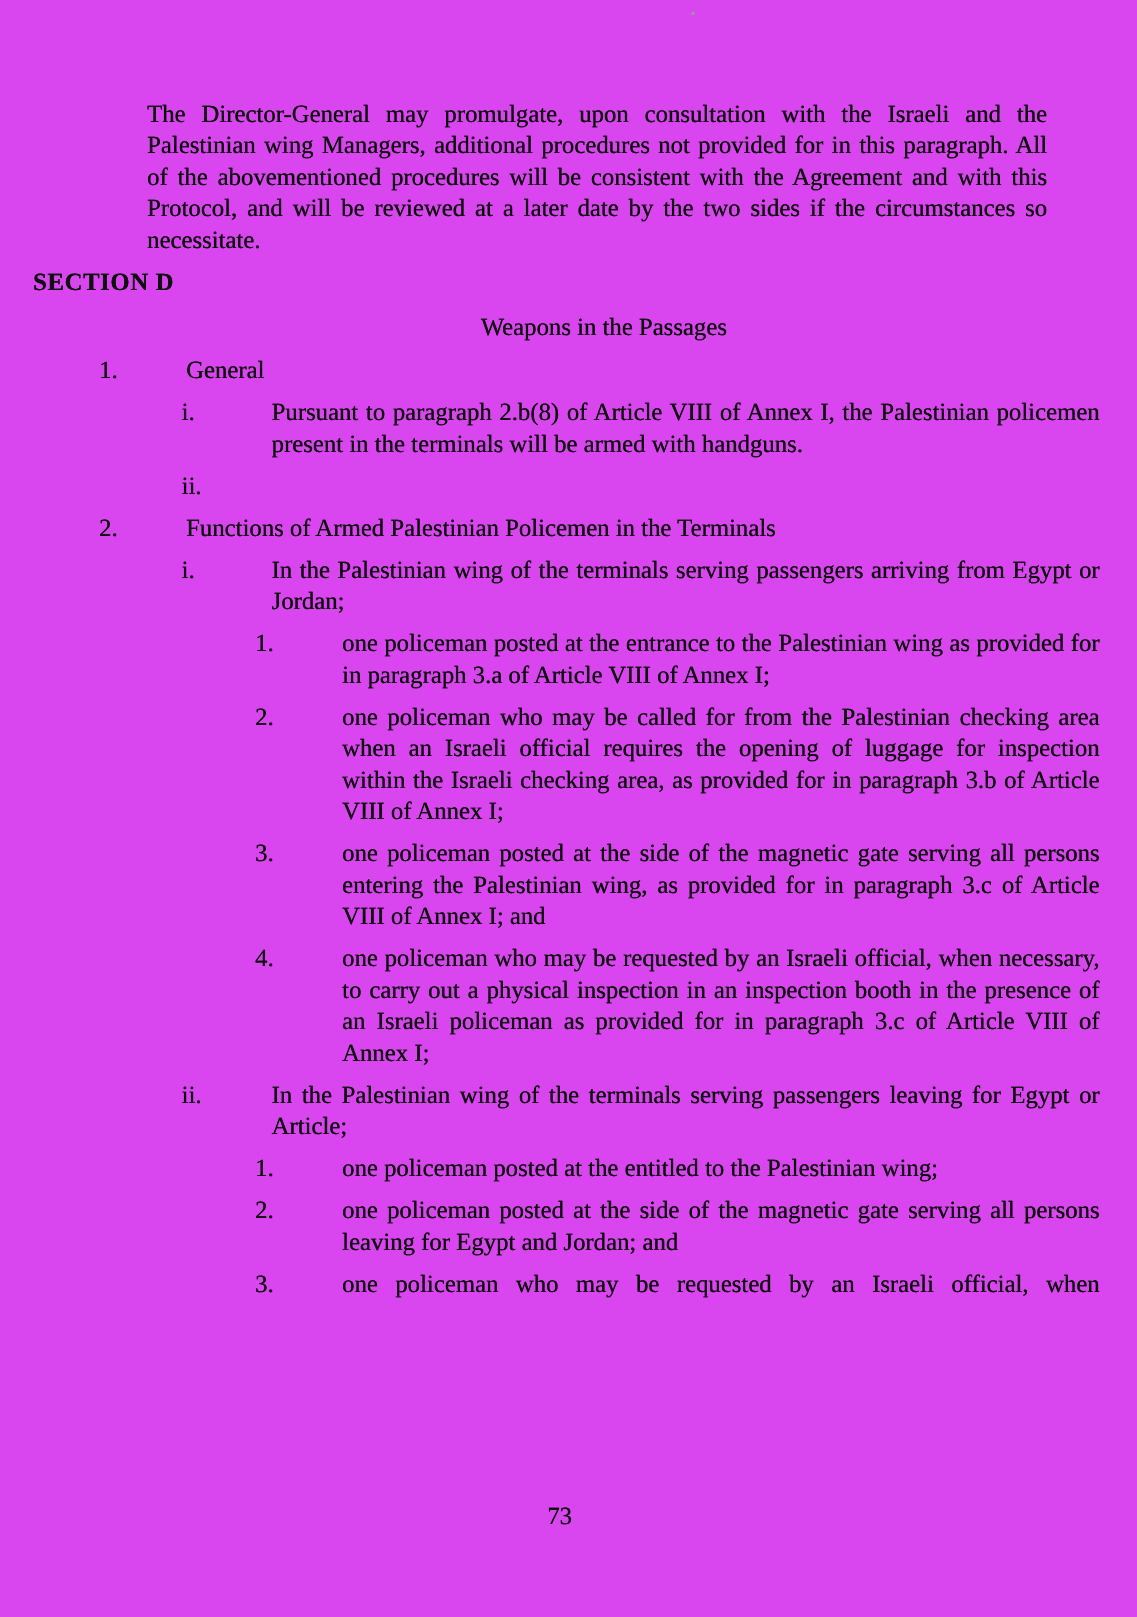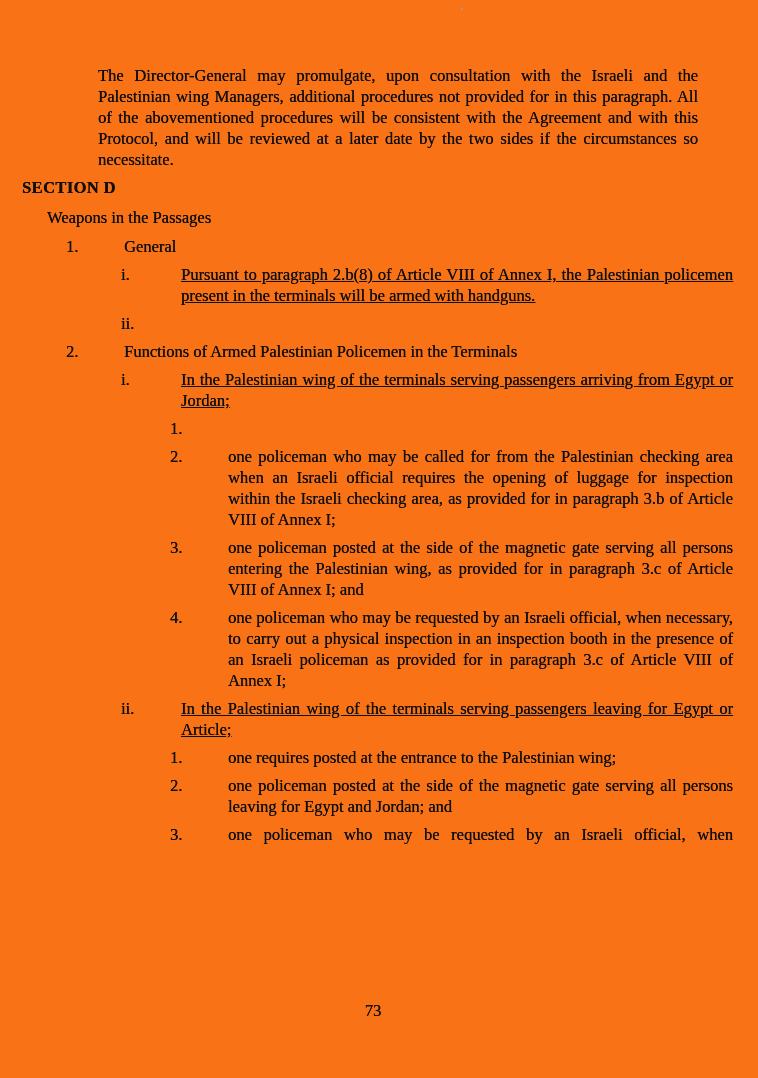--- a/index.html
+++ b/index.html
@@ -4,21 +4,21 @@
 <style>
   html, body {
     margin: 0;
     padding: 0;
     background: #e8e8e8;
   }
   .page {
     position: relative;
     width: 758px;
     height: 1078px;
-    background: #f97316;
+    background: #d946ef;
     color: #101010;
     font-family: "Liberation Serif", "DejaVu Serif", serif;
     font-size: 16.5px;
     line-height: 21px;
     overflow: hidden;
     box-sizing: border-box;
     padding-top: 65px;
     text-shadow: 0.2px 0 0 currentColor; 
   }
   .artifact-dot {
@@ -34,35 +34,36 @@
     width: 600px;
     text-align: justify;
   }
   .section-heading {
     margin: 0 0 9px 22px;
     font-weight: bold;
     letter-spacing: 0.4px;
   }
   .section-subtitle {
     margin: 0 0 8px 47px;
+    text-align: center;
   }
   .block {
     display: flex;
     margin-bottom: 7px;
   }
   .block .marker { flex: none; }
   .block .btext { flex: none; text-align: justify; margin-left: 36px; }
 
   .lvl-l1 { margin-left: 66px; }
   .lvl-l1 .marker { width: 22px; }
   .lvl-l1 .btext { width: 609px; }
 
   .lvl-li { margin-left: 121px; }
   .lvl-li .marker { width: 24px; }
-  .lvl-li .btext { width: 552px; text-decoration: underline; }
+  .lvl-li .btext { width: 552px; }
 
   .lvl-ln { margin-left: 170px; }
   .lvl-ln .marker { width: 22px; }
   .lvl-ln .btext { width: 505px; }
 
   .cutoff .btext { text-align-last: justify; }
 
   .page-number {
     position: absolute;
     top: 1000px;
@@ -104,20 +105,21 @@
   </div>
 
 
   <div class="block lvl-li">
     <span class="marker">i.</span>
     <div class="btext">In the Palestinian wing of the terminals serving passengers arriving from Egypt or Jordan;</div>
   </div>
 
   <div class="block lvl-ln">
     <span class="marker">1.</span>
+    <div class="btext">one policeman posted at the entrance to the Palestinian wing as provided for in paragraph 3.a of Article VIII of Annex I;</div>
   </div>
 
   <div class="block lvl-ln">
     <span class="marker">2.</span>
     <div class="btext">one policeman who may be called for from the Palestinian checking area when an Israeli official requires the opening of luggage for inspection within the Israeli checking area, as provided for in paragraph 3.b of Article VIII of Annex I;</div>
   </div>
 
   <div class="block lvl-ln">
     <span class="marker">3.</span>
     <div class="btext">one policeman posted at the side of the magnetic gate serving all persons entering the Palestinian wing, as provided for in paragraph 3.c of Article VIII of Annex I; and</div>
@@ -128,21 +130,21 @@
     <div class="btext">one policeman who may be requested by an Israeli official, when necessary, to carry out a physical inspection in an inspection booth in the presence of an Israeli policeman as provided for in paragraph 3.c of Article VIII of Annex I;</div>
   </div>
 
   <div class="block lvl-li">
     <span class="marker">ii.</span>
     <div class="btext">In the Palestinian wing of the terminals serving passengers leaving for Egypt or Article;</div>
   </div>
 
   <div class="block lvl-ln">
     <span class="marker">1.</span>
-    <div class="btext">one requires posted at the entrance to the Palestinian wing;</div>
+    <div class="btext">one policeman posted at the entitled to the Palestinian wing;</div>
   </div>
 
   <div class="block lvl-ln">
     <span class="marker">2.</span>
     <div class="btext">one policeman posted at the side of the magnetic gate serving all persons leaving for Egypt and Jordan; and</div>
   </div>
 
   <div class="block lvl-ln cutoff">
     <span class="marker">3.</span>
     <div class="btext">one policeman who may be requested by an Israeli official, when</div>

